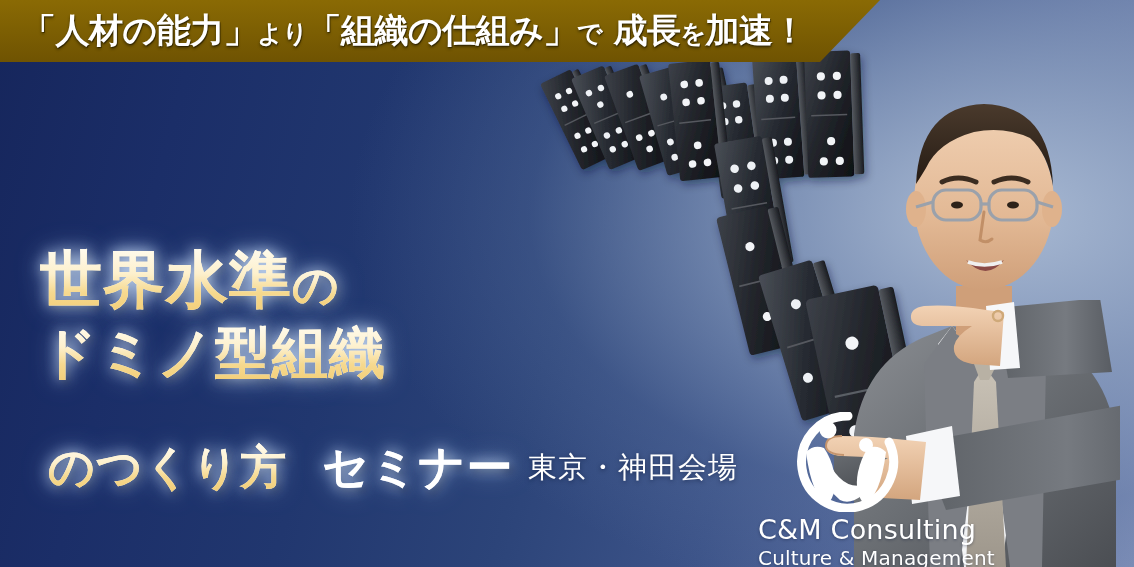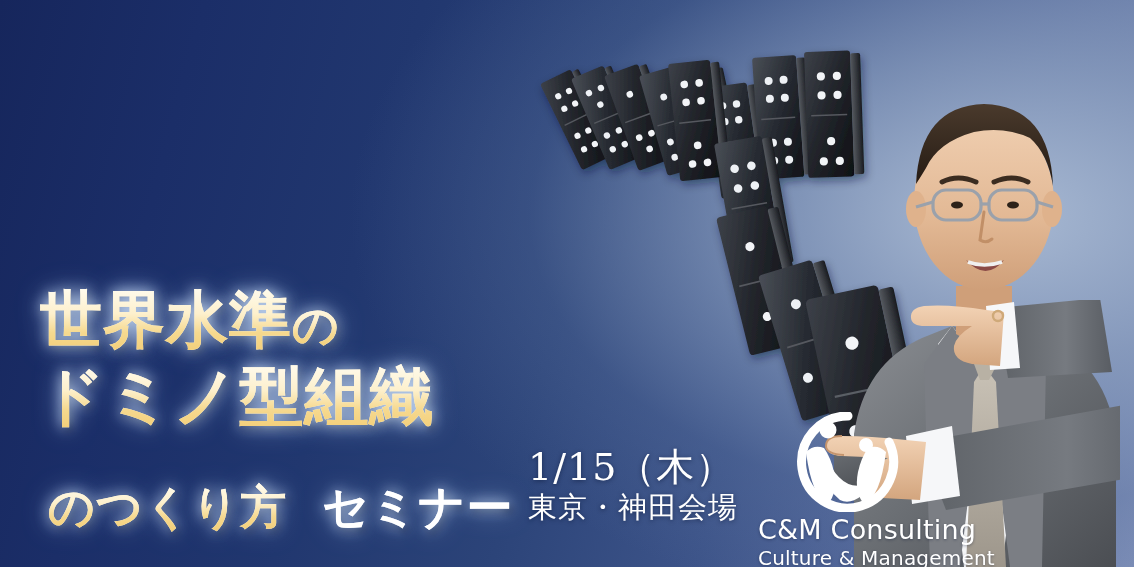--- a/index.html
+++ b/index.html
@@ -90,21 +90,20 @@
   
   #maintitle{
     position:absolute;left:40px;top:248px;
     width:700px;
   }
   .mt{
     font-family:"DejaVu Sans","Liberation Sans",sans-serif;
     font-weight:bold;
     white-space:nowrap;
     line-height:1.02;
-    margin-top:40px;
   }
   
   .mt-fill{
     background:linear-gradient(180deg,#fffdf4 0%,#fdf0cd 42%,#f6d98f 68%,#f2cc74 100%);
     -webkit-background-clip:text;
     background-clip:text;
     color:transparent;
     -webkit-text-fill-color:transparent;
     position:relative;
     z-index:2;
@@ -114,21 +113,21 @@
     position:absolute;left:0;top:0;
     color:#fdf3d6;
     z-index:1;
     text-shadow:
       0 0 14px rgba(210,230,255,.95),
       0 0 26px rgba(170,200,245,.75),
       3px 4px 6px rgba(8,16,44,.55);
   }
   .mt-l1{font-size:62px;letter-spacing:1px;}
   .mt-l1 .sm{font-size:46px;}
-  .mt-l2{font-size:64px;letter-spacing:1px;}
+  .mt-l2{font-size:56px;letter-spacing:1px;}
   .mt-l3{font-size:46px;letter-spacing:1px;}
   .mt-white{
     background:linear-gradient(180deg,#ffffff 0%,#f4f8ff 55%,#dce6f7 100%);
     -webkit-background-clip:text;background-clip:text;
     color:transparent;-webkit-text-fill-color:transparent;
   }
   .mt-glow.white{color:#ffffff;}
 
   #line1{position:absolute;left:0;top:0;}
   #line2{position:absolute;left:0;top:76px;}
@@ -446,20 +445,25 @@
     </g>
 
     <g transform="translate(240,-56)">
       <path d="M196 64 L300 54 L312 128 L208 134 Z" fill="url(#suit2)"></path>
       <path d="M186 62 L214 58 L220 124 L190 126 Z" fill="#f6f7f9"></path>
       <path d="M186 66 Q150 60 124 62 Q110 64 111 74 Q112 83 128 82 L172 82 Q156 92 154 102 Q152 116 172 120 L200 122 L204 68 Z" fill="url(#skin2)"></path>
       <circle cx="198" cy="72" r="5" fill="none" stroke="#cfa979" stroke-width="2.4"></circle>
     </g>
   </svg>
 
+  <div id="ribbon">
+    <div id="ribbon-text">
+      <span>「人材の能力」</span><span class="sm">より</span><span>「組織の仕組み」</span><span class="sm">で</span><span> 成長</span><span class="sm">を</span><span>加速！</span>
+    </div>
+  </div>
 
 
   <div id="maintitle">
 
     <div id="line1" class="mt mt-l1">
       <span class="mt-wrap">
         <span class="mt-glow mt-l1" aria-hidden="true">世界水準</span>
         <span class="mt-fill">世界水準</span>
       </span><span class="mt-wrap sm">
         <span class="mt-glow sm" aria-hidden="true" style="font-size:46px">の</span>
@@ -480,21 +484,20 @@
         <span class="mt-fill">のつくり方</span>
       </span>
       <span style="display:inline-block;width:18px"></span><span class="mt-wrap">
         <span class="mt-glow white mt-l3" aria-hidden="true">セミナー</span>
         <span class="mt-white">セミナー</span>
       </span>
     </div>
   </div>
 
   <div id="dateblock">
-    <div id="date-main">1/15（木）</div>
     <div id="date-venue">東京・神田会場</div>
   </div>
 
   <div id="logo">
     <svg id="logo-mark" width="108" height="100" viewBox="0 0 108 100" xmlns="http://www.w3.org/2000/svg" aria-hidden="true">
 
       <path d="M54 4 A46 46 0 1 0 95 30" fill="none" stroke="#ffffff" stroke-width="9" stroke-linecap="round"></path>
 
       <path d="M12 40 Q18 86 34 92 Q44 80 40 60 Q37 46 30 36 Q20 32 12 40 Z" fill="#ffffff"></path>
 

